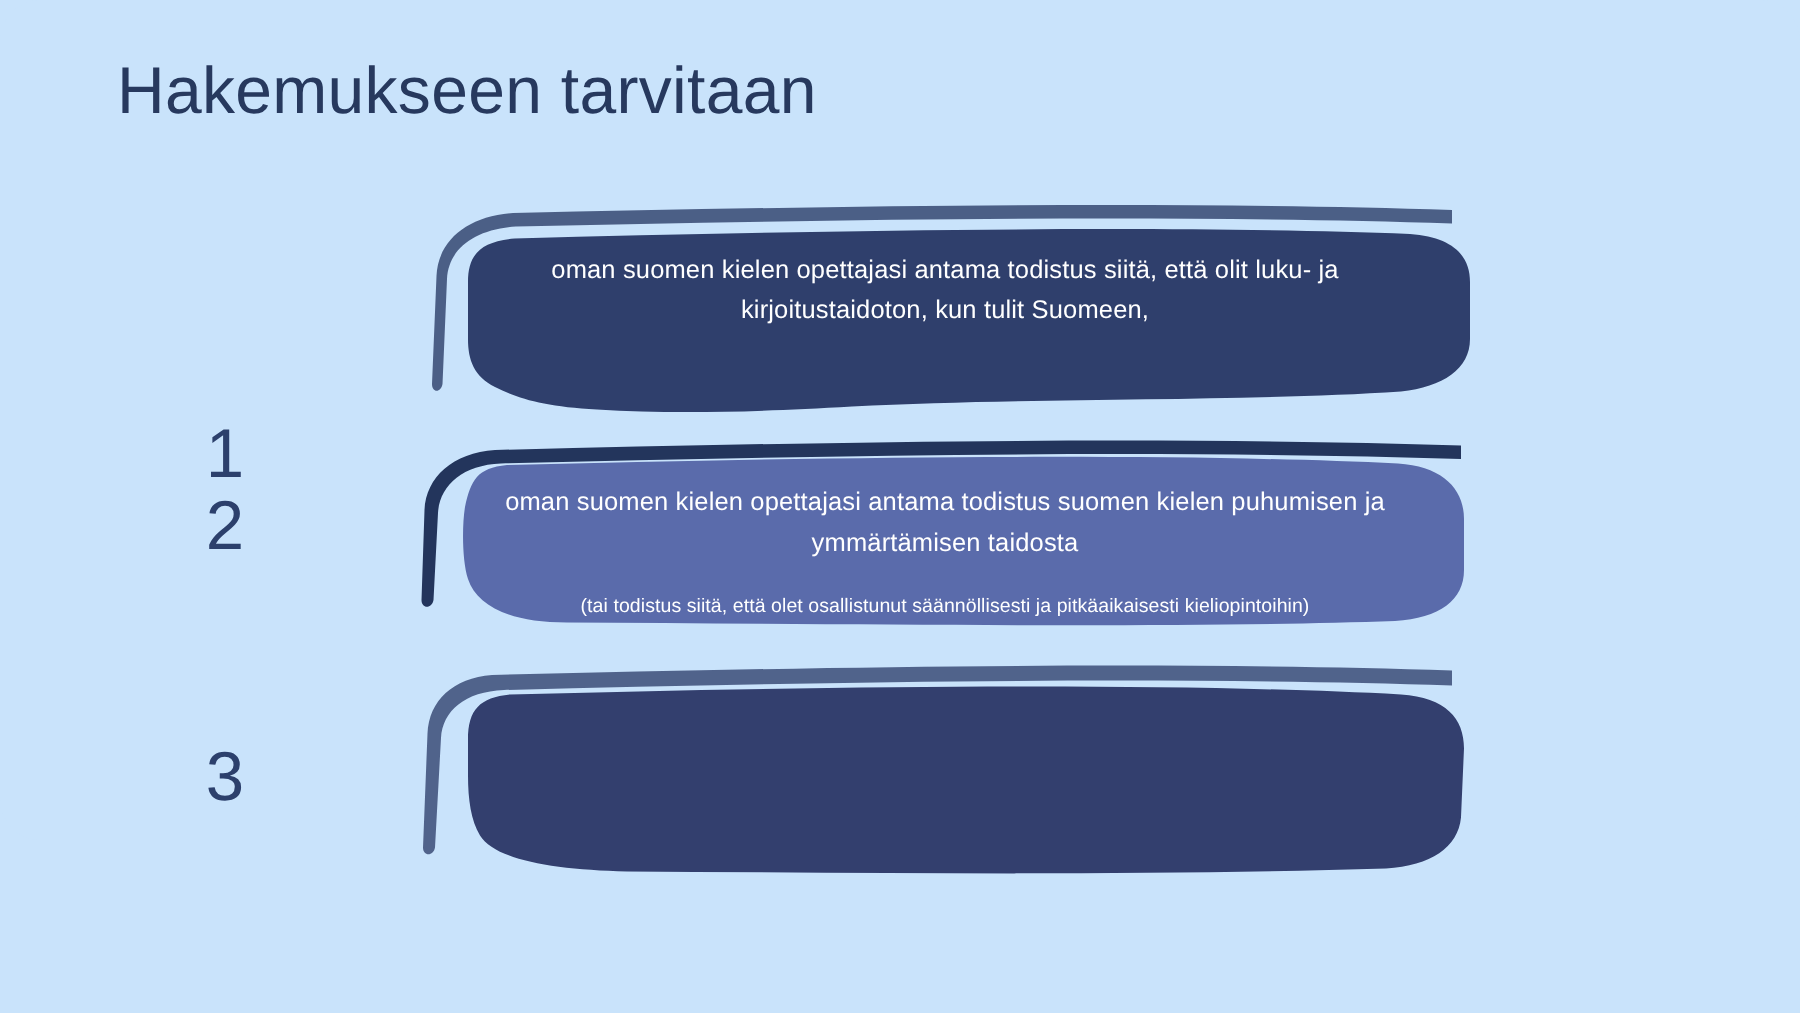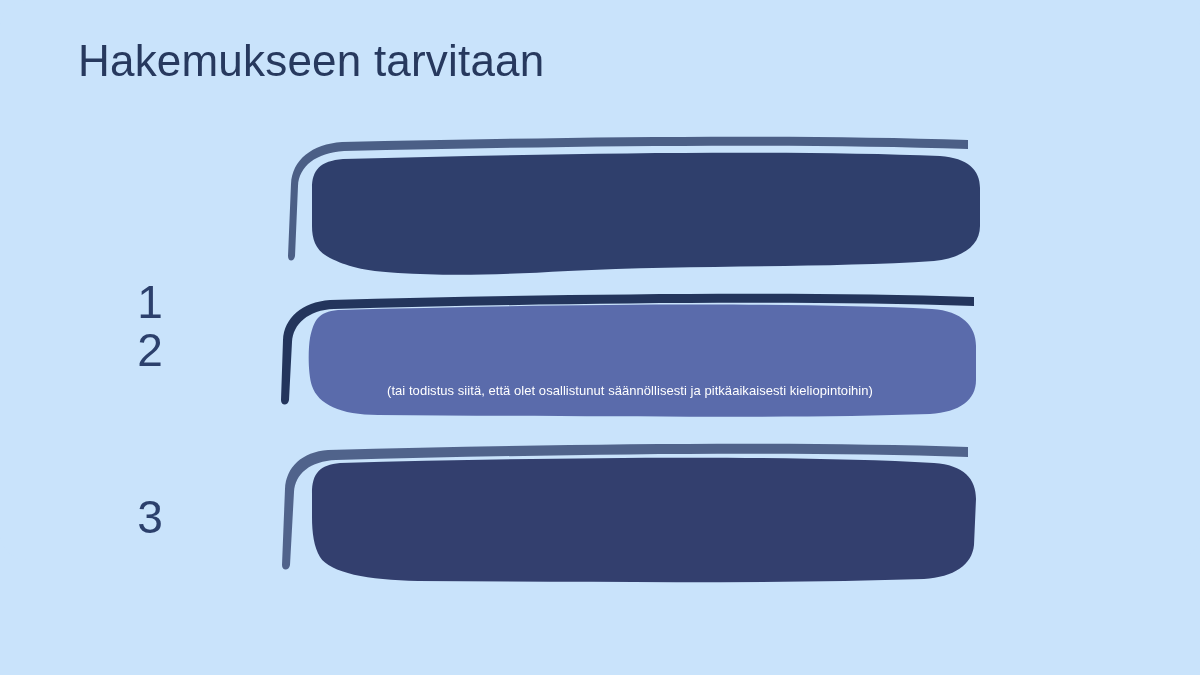--- a/index.html
+++ b/index.html
@@ -89,21 +89,21 @@
   }
   .row-1 .card-text { top: 40px; }
   .row-2 .card-text { top: 33px; }
   .row-3 .card-text { top: 60px; }
 
   .card-note {
     display: block;
     font-size: 13px;
     line-height: 19px;
     letter-spacing: 0.05px;
-    margin-top: 5px;
+    margin-top: 18px;
     color: #ffffff;
   }
 </style>
 </head>
 <body>
 
 <div class="slide">
 
   <div class="slide-title">Hakemukseen tarvitaan</div>
 
@@ -131,20 +131,21 @@
                  C 712 120, 694 132, 666 135
                  C 560 142, 420 139, 300 145
                  C 230 149, 180 150, 130 147
                  C 95 145, 78 140, 62 132
                  C 48 125, 44 114, 44 100
                  L 44 62
                  C 44 44, 52 35, 75 33
                  Z" fill="#2f3f6c"></path>
       </svg>
 
+      <div class="card-text">oman suomen kielen opettajasi antama todistus siitä, että olit luku- ja kirjoitustaidoton, kun tulit Suomeen,</div>
     </div>
   </div>
 
   <div class="item-row row-2">
 
     <div class="item-number">2</div>
 
     <div class="card">
       <svg class="card-svg" viewBox="0 0 712 132" preserveAspectRatio="none">
 
@@ -163,20 +164,21 @@
                  C 694 23, 708 38, 708 58
                  L 708 92
                  C 708 112, 692 124, 662 126
                  C 520 131, 300 128, 110 127
                  C 72 127, 50 116, 44 98
                  C 40 86, 40 62, 42 50
                  C 46 32, 50 24, 70 22
                  Z" fill="#5a6bab"></path>
       </svg>
 
+      <div class="card-text">oman suomen kielen opettajasi antama todistus suomen kielen puhumisen ja ymmärtämisen taidosta</div>
       <div class="card-text" style="top:88px;">
         <span class="card-note">(tai todistus siitä, että olet osallistunut säännöllisesti ja pitkäaikaisesti kieliopintoihin)</span>
       </div>
     </div>
   </div>
 
   <div class="item-row row-3">
 
     <div class="item-number">3</div>
 

